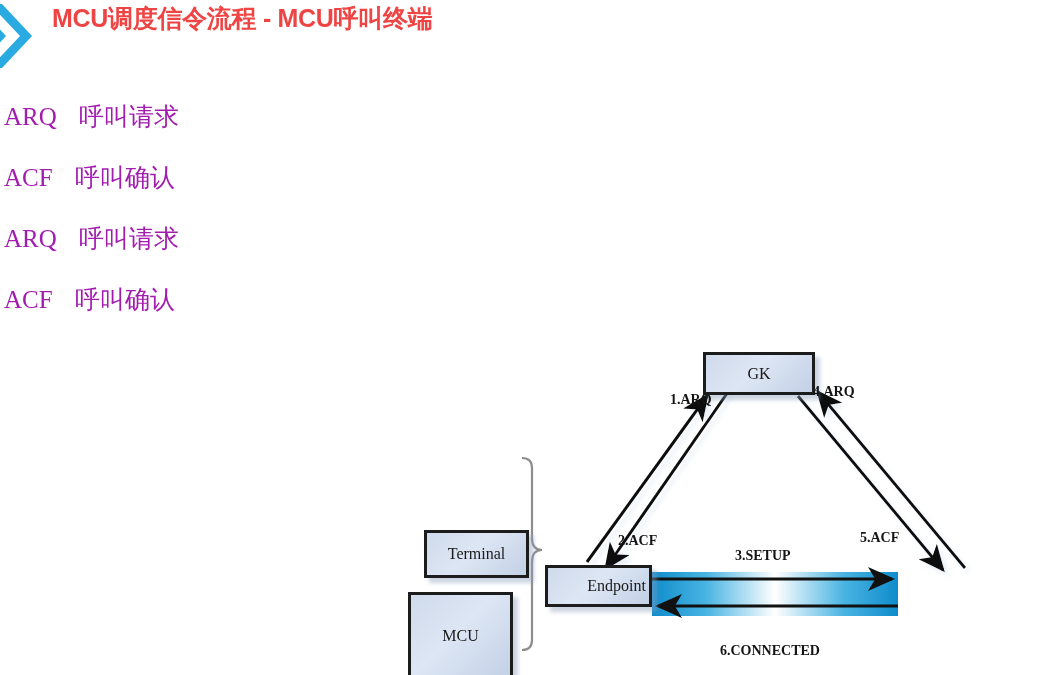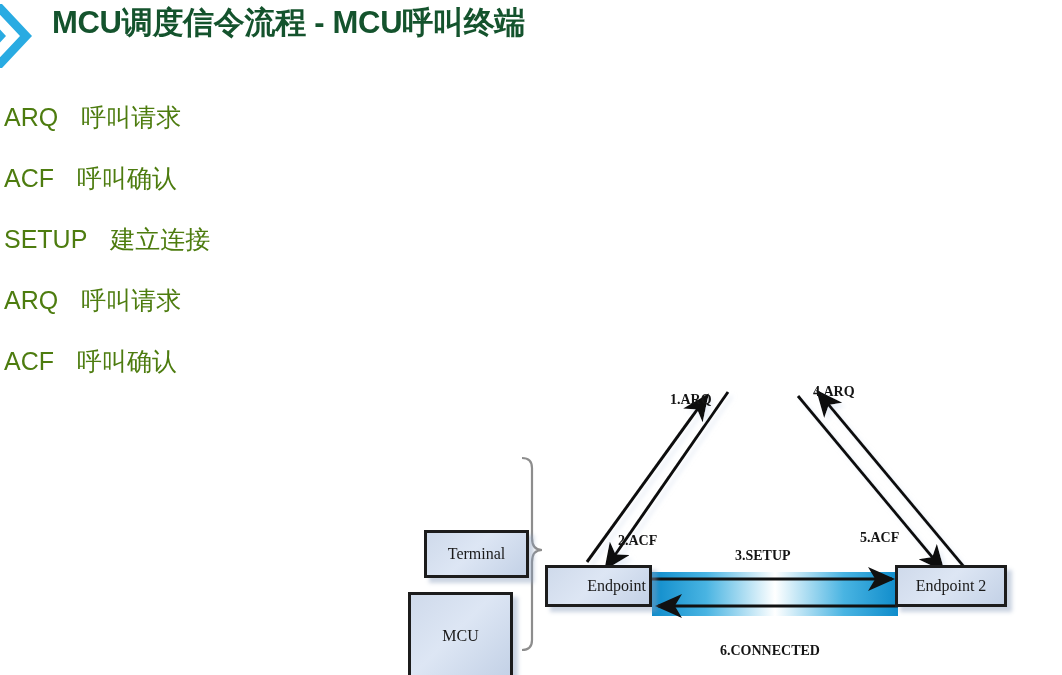--- a/index.html
+++ b/index.html
@@ -27,42 +27,42 @@
     position: absolute;
     left: -14px;
     top: 2px;
     width: 64px;
     height: 68px;
   }
   #slide-title {
     position: absolute;
     left: 52px;
     top: 2px;
-    font-size: 31px;
+    font-size: 25px;
     font-weight: bold;
-    color: #14532d;
+    color: #ef4444;
     letter-spacing: -0.3px;
     white-space: nowrap;
     font-family: "Liberation Sans", sans-serif;
   }
 
   
   #signal-list {
     position: absolute;
     left: 4px;
     top: 100px;
     width: 400px;
   }
   .signal-row {
     height: 61px;
     line-height: 34px;
     font-size: 25px;
-    color: #4d7c0f;
+    color: #a21caf;
     white-space: nowrap;
-    font-family: Liberation Sans, sans-serif;
+    font-family: Liberation Serif, serif;
   }
   .signal-code {
     display: inline-block;
   }
   .signal-desc {
     display: inline-block;
     margin-left: 16px;
   }
 
   
@@ -125,24 +125,20 @@
 </div>
 
 <div id="signal-list">
   <div class="signal-row">
     <span class="signal-code">ARQ</span>
     <span class="signal-desc">呼叫请求</span>
   </div>
   <div class="signal-row">
     <span class="signal-code">ACF</span>
     <span class="signal-desc">呼叫确认</span>
-  </div>
-  <div class="signal-row">
-    <span class="signal-code">SETUP</span>
-    <span class="signal-desc">建立连接</span>
   </div>
   <div class="signal-row">
     <span class="signal-code">ARQ</span>
     <span class="signal-desc">呼叫请求</span>
   </div>
   <div class="signal-row">
     <span class="signal-code">ACF</span>
     <span class="signal-desc">呼叫确认</span>
   </div>
 </div>
@@ -185,25 +181,25 @@
     <rect x="262" y="242" width="246" height="44" fill="url(#bandgrad)"></rect>
 
     <g>
       <line x1="262" y1="249" x2="502" y2="249" stroke="#111111" stroke-width="3" marker-end="url(#arrowhead)"></line>
       <line x1="508" y1="276" x2="268" y2="276" stroke="#111111" stroke-width="3" marker-end="url(#arrowhead)"></line>
     </g>
 
     <path d="M 132 128 q 10 0 10 10 L 142 208 q 0 12 10 12 q -10 0 -10 12 L 142 310 q 0 10 -10 10" fill="none" stroke="#8d8d8d" stroke-width="2.2"></path>
   </svg>
 
+  <div class="node-box" id="node-gk">
+    <span>GK</span>
+  </div>
   <div class="node-box" id="node-endpoint">
     <span>Endpoint</span>
-  </div>
-  <div class="node-box" id="node-endpoint2">
-    <span>Endpoint 2</span>
   </div>
 
   <div class="node-box" id="legend-terminal">
     <span>Terminal</span>
   </div>
   <div class="node-box" id="legend-mcu">
     <span>MCU</span>
   </div>
 
   <div class="edge-label" id="label-arq1">1.ARQ</div>

